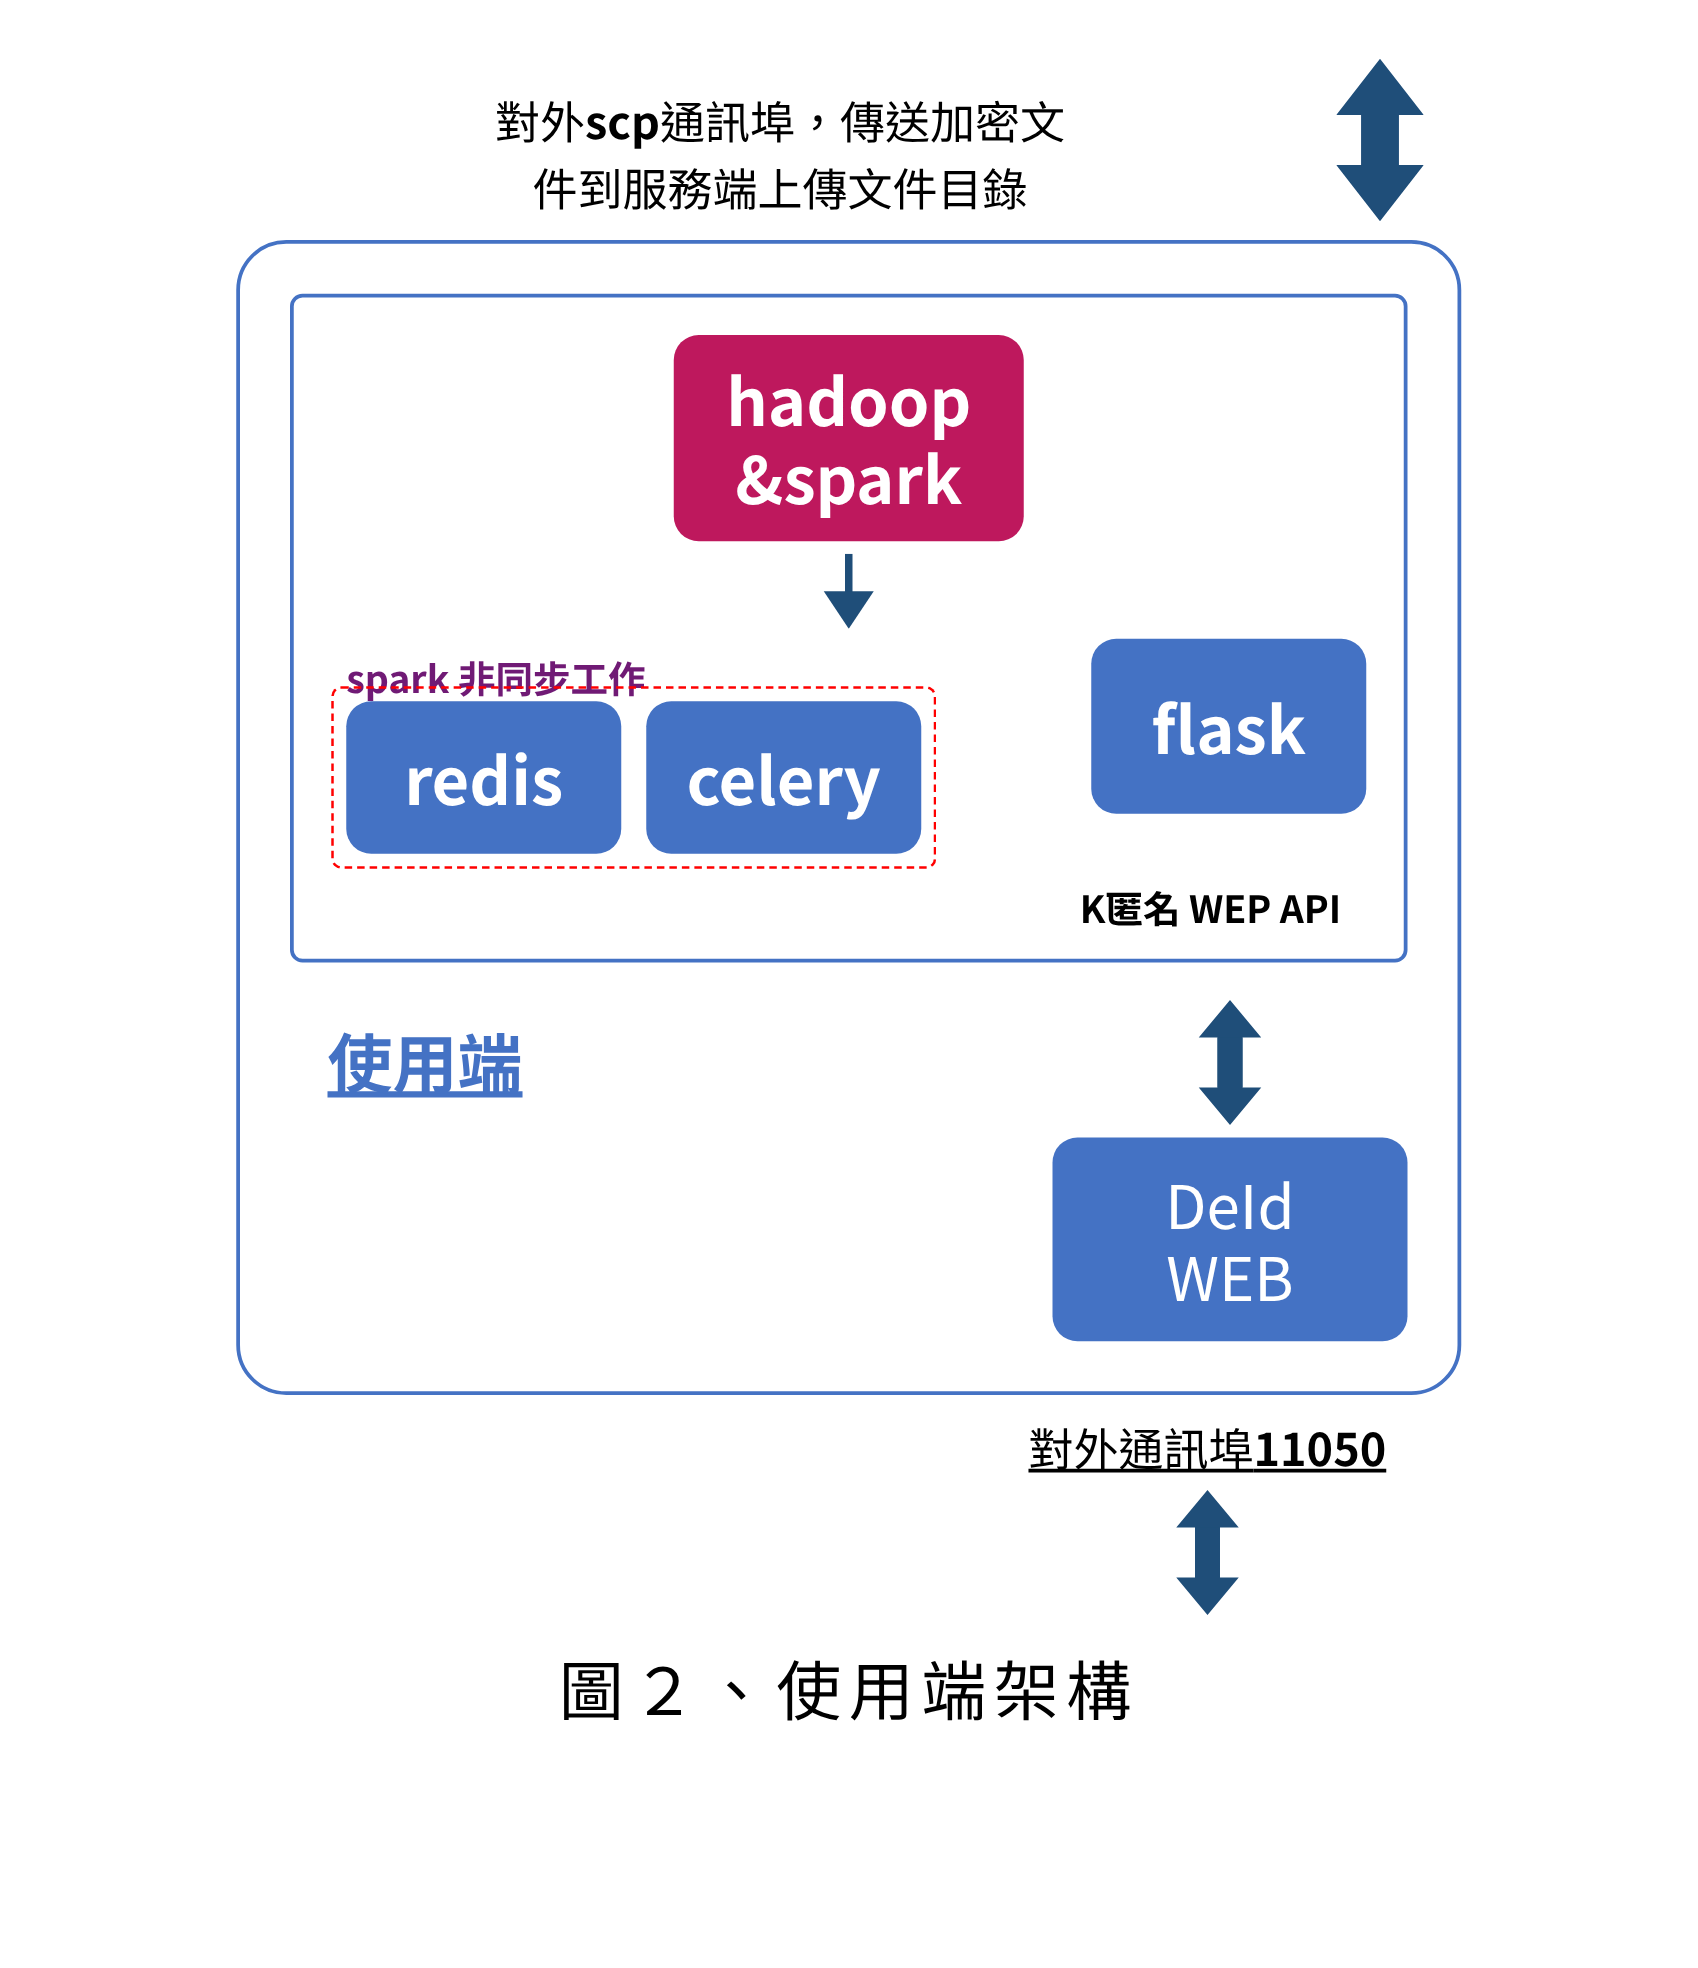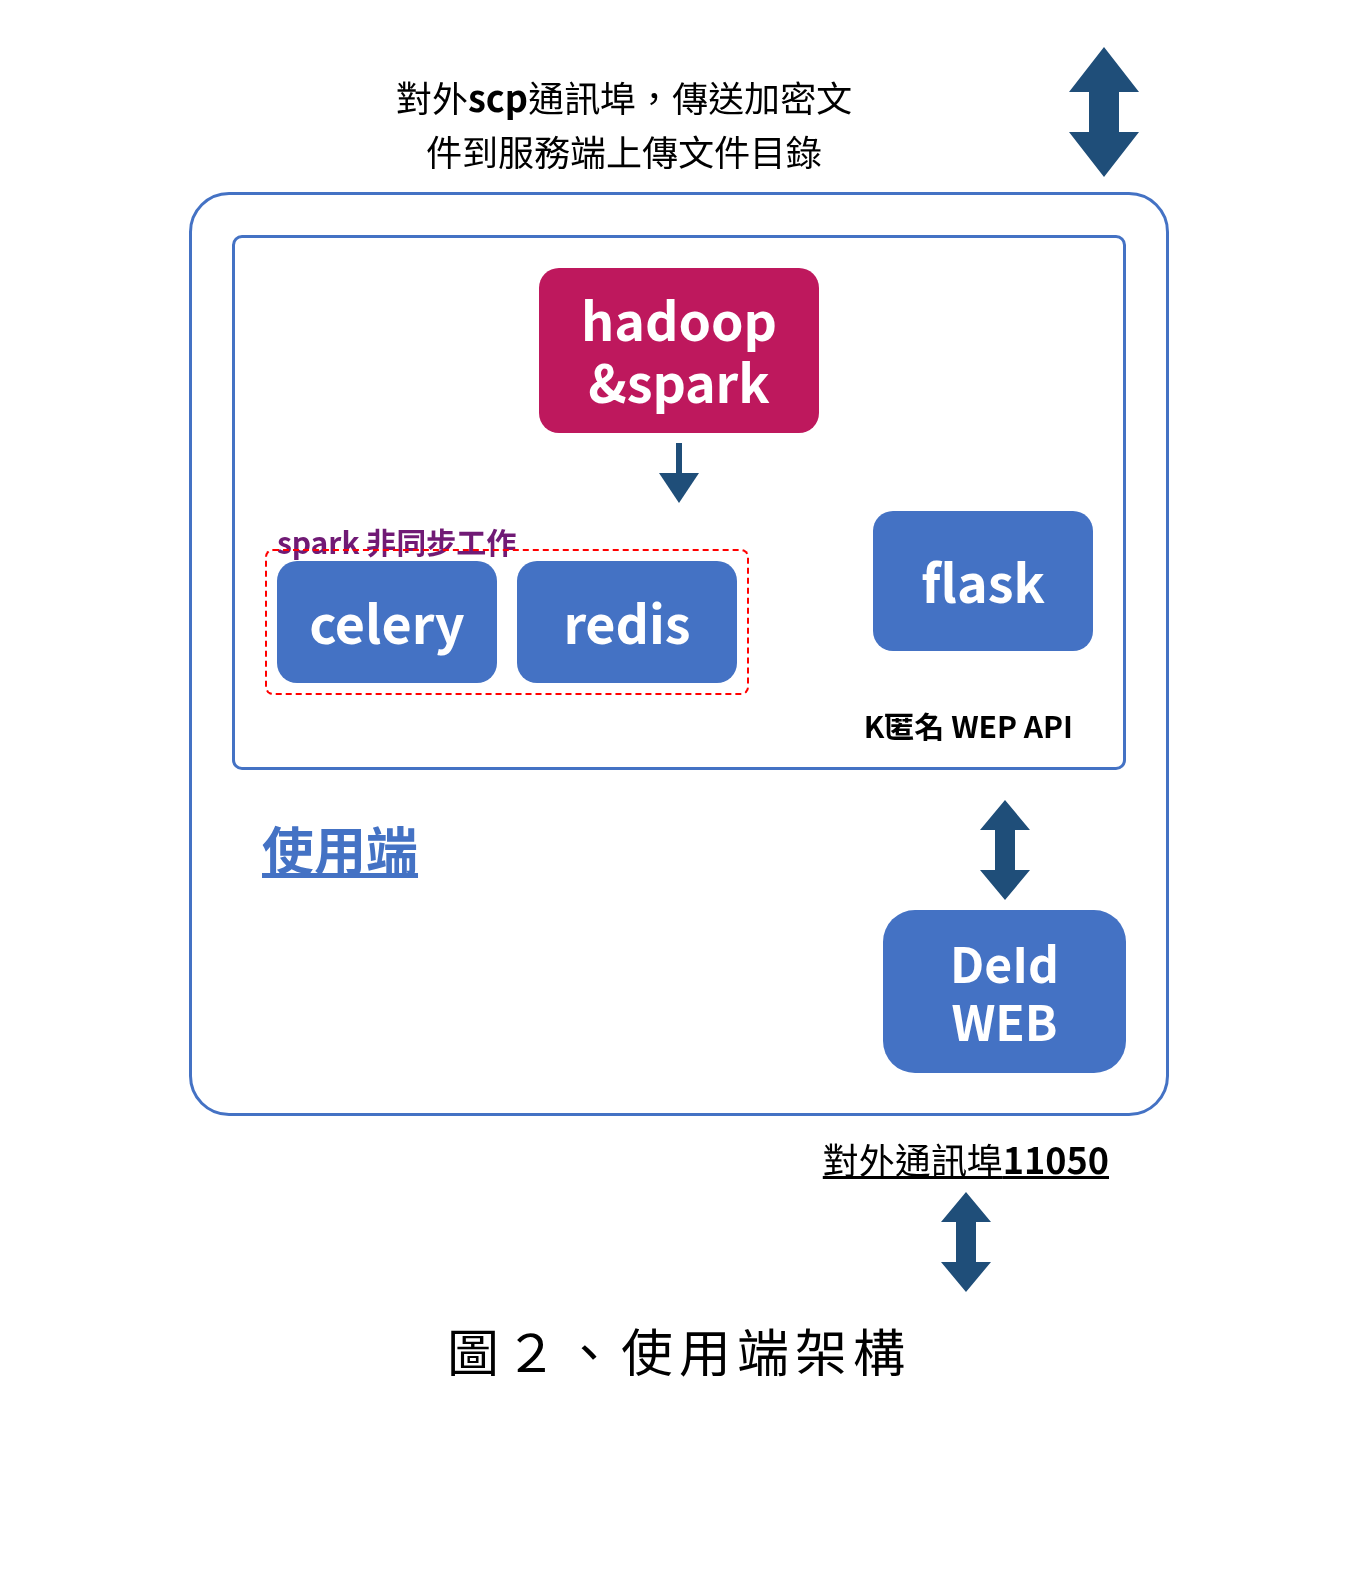--- a/index.html
+++ b/index.html
@@ -86,27 +86,27 @@
       font-size: 52px;
       font-weight: bold;
       color: #4472C4;
       text-decoration: underline;
       margin-top: 20px;
       margin-left: 30px;
       align-self: flex-start;
     }
     .deid-box {
       background: #4472C4;
-      border-radius: 32px;
+      border-radius: 20px;
       color: #fff;
       font-size: 48px;
-      font-weight: bold;
+      font-weight: normal;
       text-align: center;
       padding: 24px 28px;
-      width: 243px;
+      width: 284px;
       line-height: 1.2;
     }
     
     .bottom-port {
       font-size: 36px;
       font-weight: normal;
       color: #000;
       text-align: center;
       margin-top: 8px;
       text-decoration: underline;
@@ -225,24 +225,24 @@
         <div class="inner-content-row">
           <div class="inner-left">
 
             <div style="position:relative; padding-top:38px;">
               <div style="position:absolute; top:8px; left:12px; font-size:30px; font-weight:bold; white-space:nowrap;">
                 <span style="color:#701a75;">spark</span><span style="color:#701a75;"> 非同步工作</span>
               </div>
               <div class="dashed-red-box">
                 <div class="boxes-row">
                   <div class="service-box">
-                    <span>celery</span>
+                    <span>redis</span>
                   </div>
                   <div class="service-box">
-                    <span>redis</span>
+                    <span>celery</span>
                   </div>
                 </div>
               </div>
             </div>
           </div>
 
           <div style="display:flex; align-items:flex-end; padding-bottom:10px; padding-left:20px;">
             <div class="service-box" style="height:140px; display:flex; align-items:center; justify-content:center;">
               <span>flask</span>
             </div>

